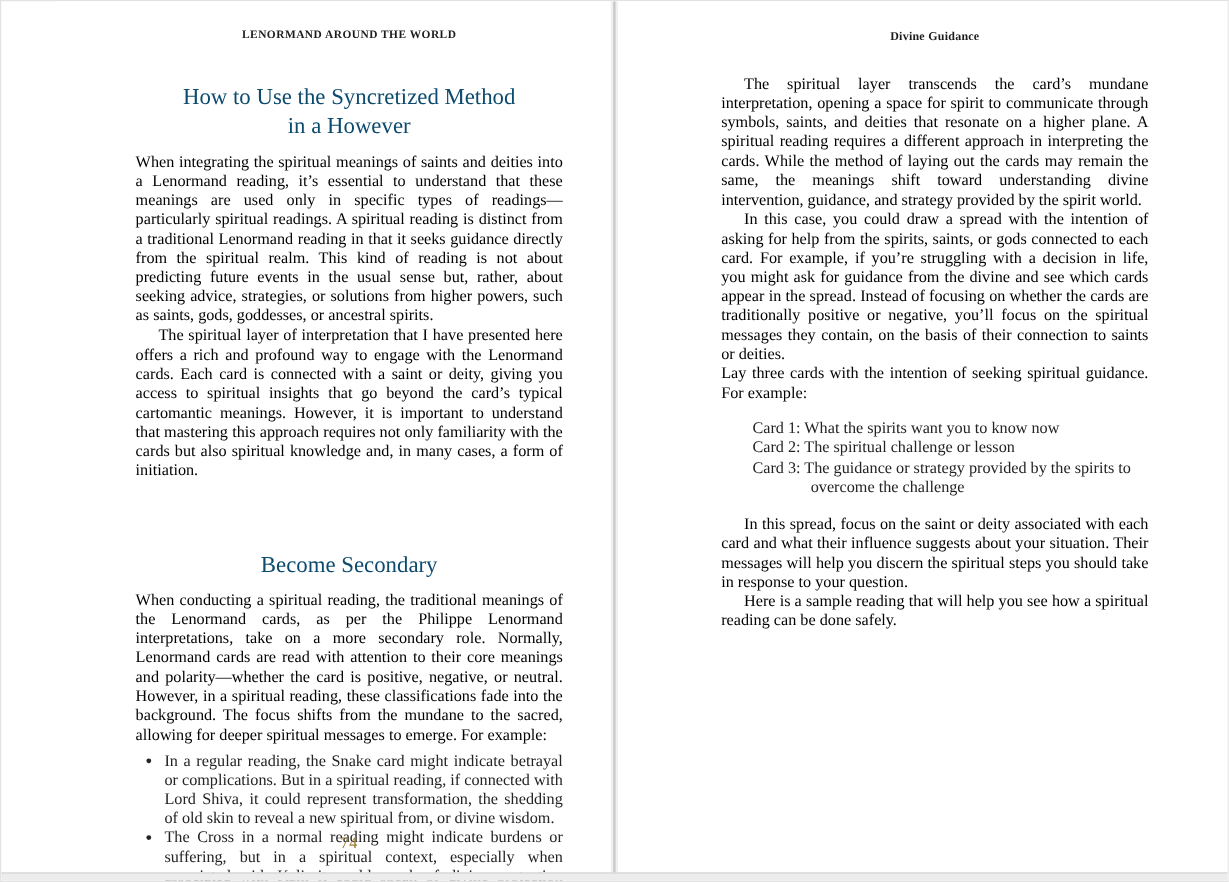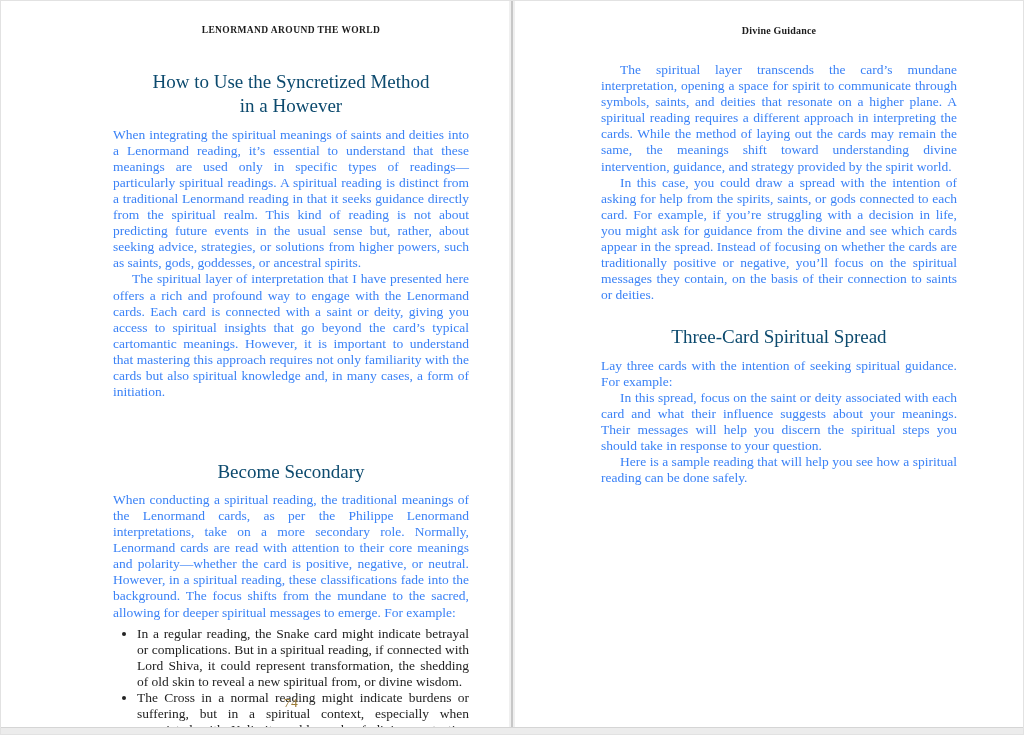--- a/index.html
+++ b/index.html
@@ -47,21 +47,21 @@
     line-height: 1.28;
     font-weight: normal;
     margin: 35px 0 8px 0;
   }
   .section-heading.tight-top { margin-top: 22px; }
   .bodycopy p {
     margin: 0;
     text-align: justify;
     font-size: 13.5px;
     line-height: 16.1px;
-    color: #3b82f6;
+    color: #000000;
   }
   .bodycopy p.indent { text-indent: 19px; }
   .bodycopy .first-block { margin-top: 26px; }
   ul.bullet-list {
     margin: 5px 0 0 0;
     padding: 0 0 0 24px;
     list-style: disc;
   }
   ul.bullet-list li {
     text-align: justify;
@@ -145,27 +145,29 @@
   </div>
 
   <div class="page">
     <div class="running-header right-head">Divine Guidance</div>
 
     <div class="bodycopy">
       <p class="indent first-block">The spiritual layer transcends the card’s mundane interpretation, opening a space for spirit to communicate through symbols, saints, and deities that resonate on a higher plane. A spiritual reading requires a different approach in interpreting the cards. While the method of laying out the cards may remain the same, the meanings shift toward understanding divine intervention, guidance, and strategy provided by the spirit world.</p>
       <p class="indent">In this case, you could draw a spread with the intention of asking for help from the spirits, saints, or gods connected to each card. For example, if you’re struggling with a decision in life, you might ask for guidance from the divine and see which cards appear in the spread. Instead of focusing on whether the cards are traditionally positive or negative, you’ll focus on the spiritual messages they contain, on the basis of their connection to saints or deities.</p>
     </div>
 
-    <div class="section-heading tight-top">
-      <span>Three-Card Spiritual Spread</span>
-    </div>
 
     <div class="bodycopy">
       <p>Lay three cards with the intention of seeking spiritual guidance. For example:</p>
-      <p class="indent">In this spread, focus on the saint or deity associated with each card and what their influence suggests about your meanings. Their messages will help you discern the spiritual steps you should take in response to your question.</p>
+      <div class="card-list">
+        <div class="card-item">Card 1: What the spirits want you to know now</div>
+        <div class="card-item">Card 2: The spiritual challenge or lesson</div>
+        <div class="card-item">Card 3: The guidance or strategy provided by the spirits to overcome the challenge</div>
+      </div>
+      <p class="indent">In this spread, focus on the saint or deity associated with each card and what their influence suggests about your situation. Their messages will help you discern the spiritual steps you should take in response to your question.</p>
       <p class="indent">Here is a sample reading that will help you see how a spiritual reading can be done safely.</p>
     </div>
 
   </div>
 
   <div class="page-divider"></div>
   <div class="footer-strip"></div>
 </div>
 
 </body></html>

